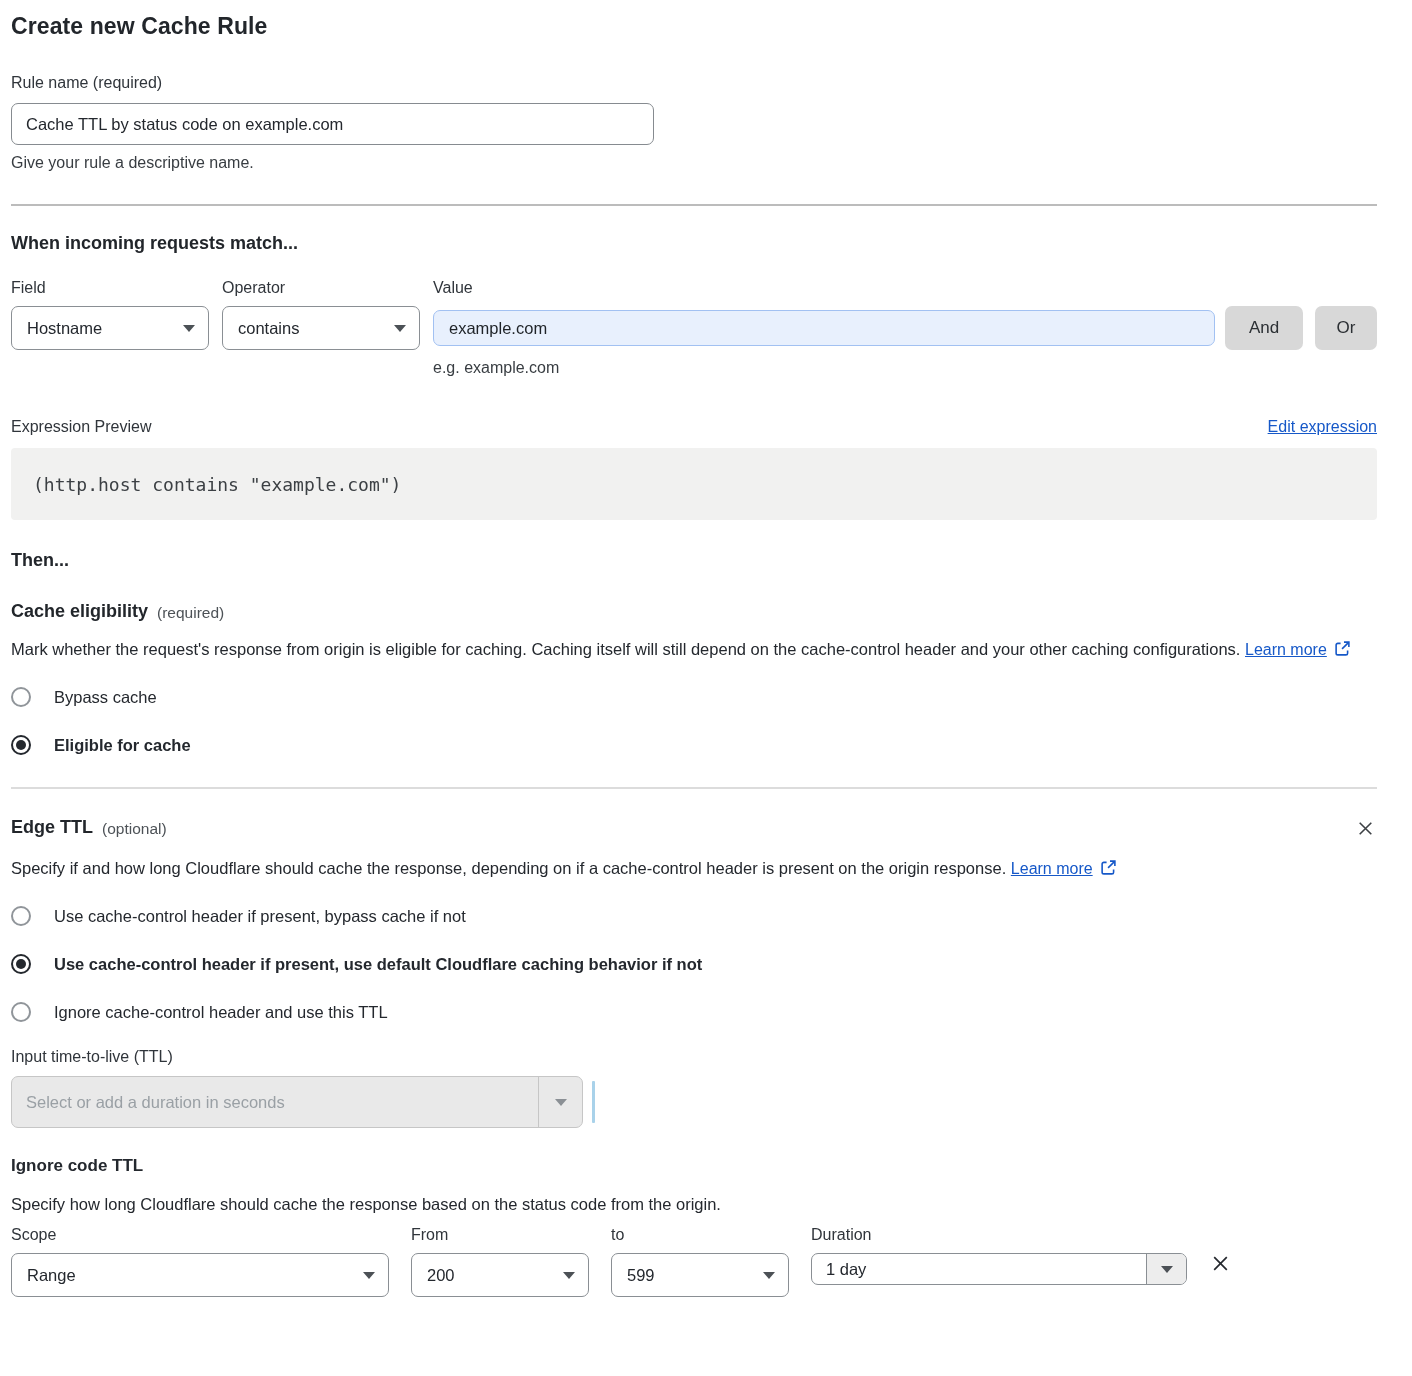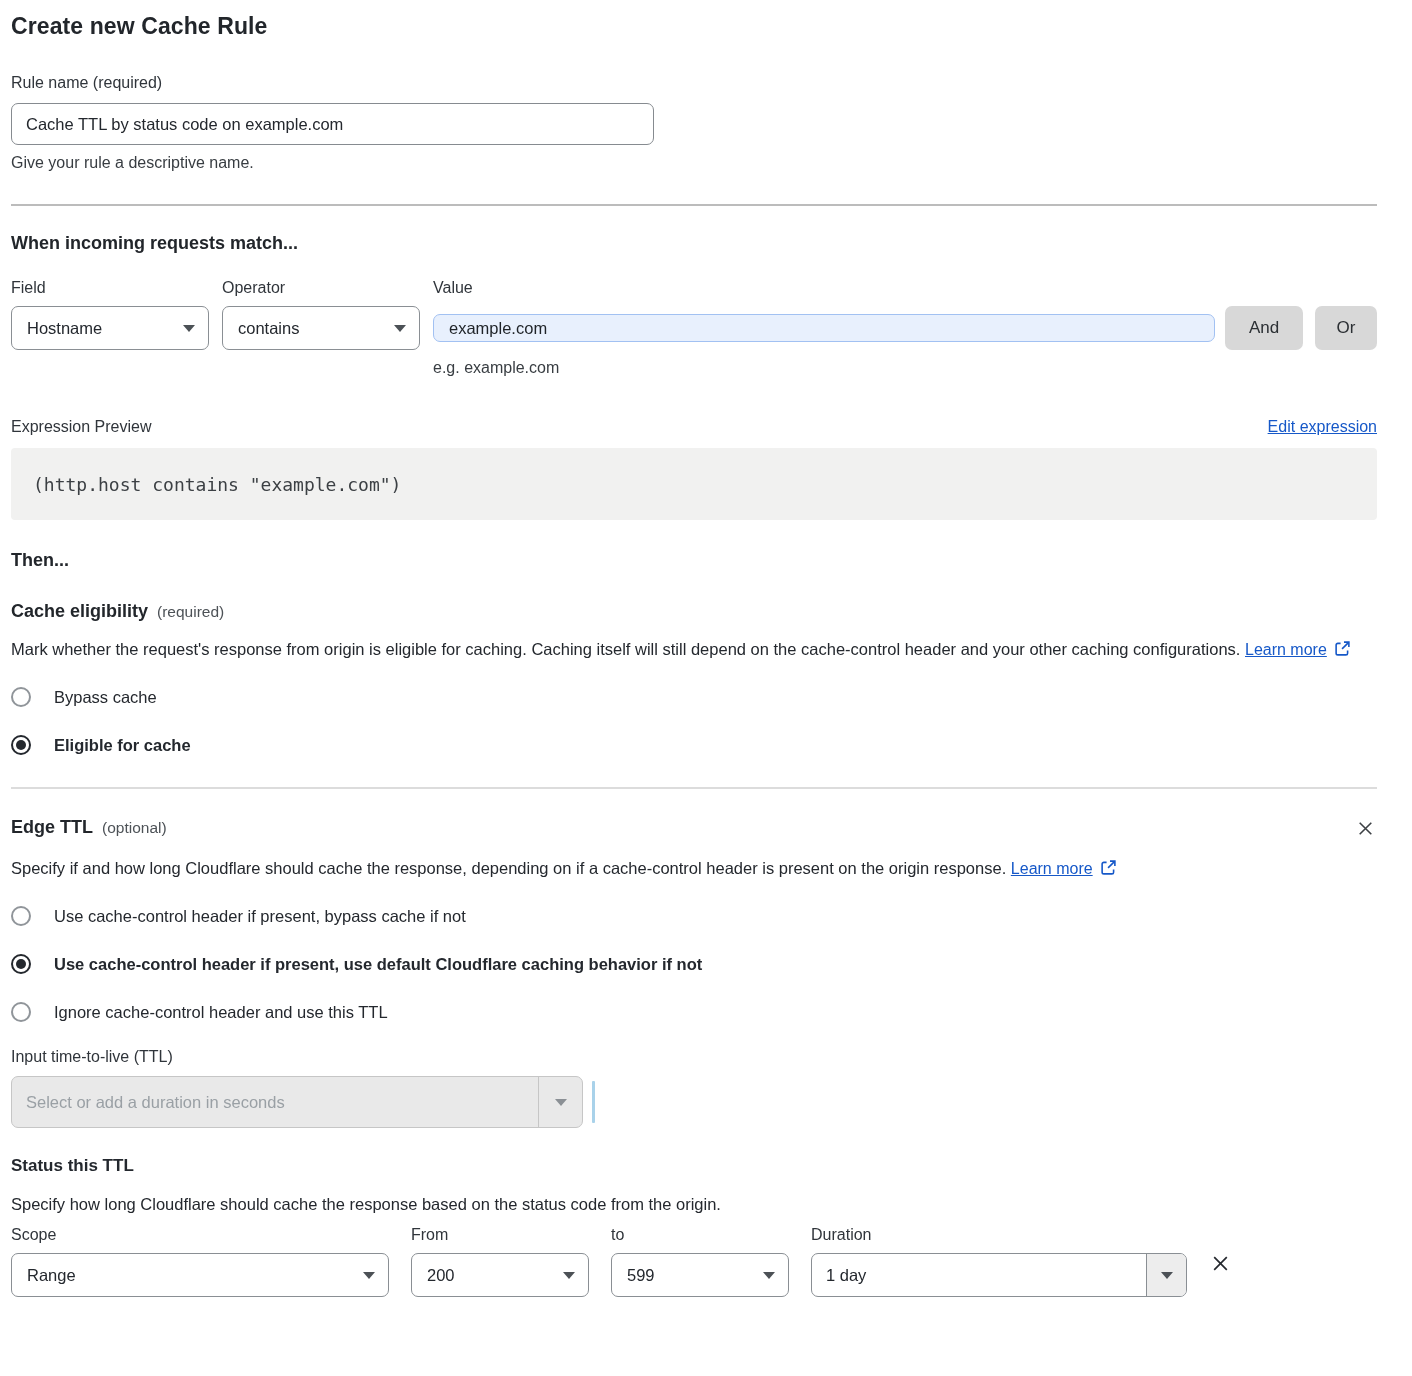--- a/index.html
+++ b/index.html
@@ -42,21 +42,21 @@
     height: 44px; border: 1px solid #8a8f94; border-radius: 7px;
     background: #fff; display: flex; align-items: center; justify-content: space-between;
     padding: 0 13px 0 15px; font-size: 16.5px; color: #24282e; cursor: pointer;
   }
   .caret {
     width: 0; height: 0;
     border-left: 6px solid transparent; border-right: 6px solid transparent;
     border-top: 7px solid #4c5156; flex: none; margin-left: 8px;
   }
   .value-input {
-    width: 782px; height: 28px;
+    width: 782px; height: 36px;
     background: #e8f0fd; border: 1px solid #a2c1f2; border-radius: 7px;
     padding: 4px 15px; font-size: 16.5px; color: #1f2328;
     font-family: "Liberation Sans", sans-serif; outline: none;
   }
   .logic-btn {
     height: 44px; border: none; border-radius: 7px; background: #d8d8d8;
     font-family: "Liberation Sans", sans-serif; font-size: 17px; color: #2c3034;
     cursor: pointer;
   }
   .btn-and { width: 78px; margin-left: 10px; }
@@ -64,21 +64,21 @@
   .value-hint { margin-top: 9px; margin-left: 422px; font-size: 16px; color: #383d42; }
 
   .expr-header { display: flex; justify-content: space-between; align-items: baseline; margin-top: 41px; }
   .link { color: #1658c8; text-decoration: underline; cursor: pointer; font-size: 16px; }
   .code-block {
     margin-top: 12px; height: 72px; background: #f1f1f0; border-radius: 4px;
     display: flex; align-items: center; padding-left: 22px;
     font-family: "DejaVu Sans Mono", monospace; font-size: 18px; color: #3c4044;
   }
 
-  .sub-heading-row { margin-top: 30px; display: flex; align-items: center; }
+  .sub-heading-row { margin-top: 30px; display: flex; align-items: flex-end; }
   .sub-heading { font-size: 18px; font-weight: 700; color: #22262b; }
   .badge { font-size: 15.5px; color: #4d5257; margin-left: 9px; }
 
   .para { margin-top: 13px; font-size: 16.5px; line-height: 28px; color: #24282e; max-width: 1340px; }
   .ext-icon { display: inline-block; vertical-align: -2px; margin-left: 7px; }
 
   .radio-group { margin-top: 22px; }
   .radio-row { display: flex; align-items: center; margin-bottom: 28px; cursor: pointer; }
   .radio-row:last-child { margin-bottom: 0; }
   .radio {
@@ -231,21 +231,21 @@
   <div class="ttl-row">
     <div class="combo disabled ttl-combo">
       <div class="combo-text">Select or add a duration in seconds</div>
       <div class="combo-arrow">
           <span class="caret"></span>
         </div>
     </div>
     <div class="focus-bar"></div>
   </div>
 
-  <div class="h-status" style="margin-top:28px;">Status this TTL</div>
+  <div class="h-status" style="margin-top:28px;">Ignore code TTL</div>
   <p class="para" style="margin-top:14px;">Specify how long Cloudflare should cache the response based on the status code from the origin.</p>
 
   <div class="status-grid-labels">
     <div class="col-scope field-label">Scope</div>
     <div class="col-from field-label">From</div>
     <div class="col-to field-label">to</div>
     <div class="col-duration field-label">Duration</div>
   </div>
 
   <div class="status-grid">
@@ -254,21 +254,21 @@
       <span class="caret"></span>
     </div>
     <div class="select col-from">
       <span>200</span>
       <span class="caret"></span>
     </div>
     <div class="select col-to">
       <span>599</span>
       <span class="caret"></span>
     </div>
-    <div class="combo col-duration duration-combo" style="height:44px;">
+    <div class="combo col-duration duration-combo" style="height:32px;">
       <div class="combo-text">1 day</div>
       <div class="combo-arrow" style="width:40px;">
           <span class="caret"></span>
         </div>
     </div>
     <span class="delete-x">
         <svg width="21" height="21" viewBox="0 0 20 20">
           <path d="M4 4 16 16 M16 4 4 16" stroke="#24282e" stroke-width="1.6"></path>
         </svg>
       </span>

